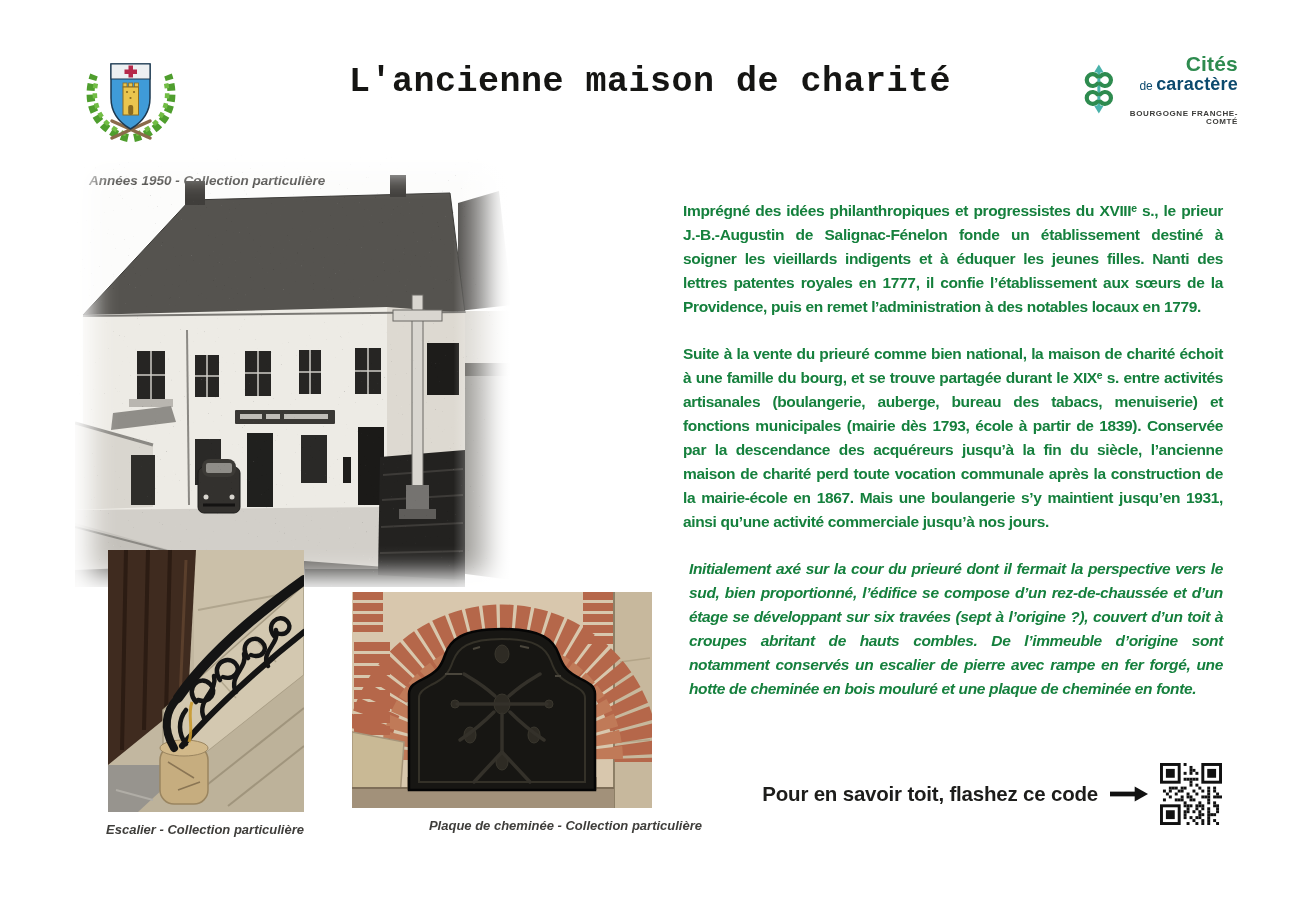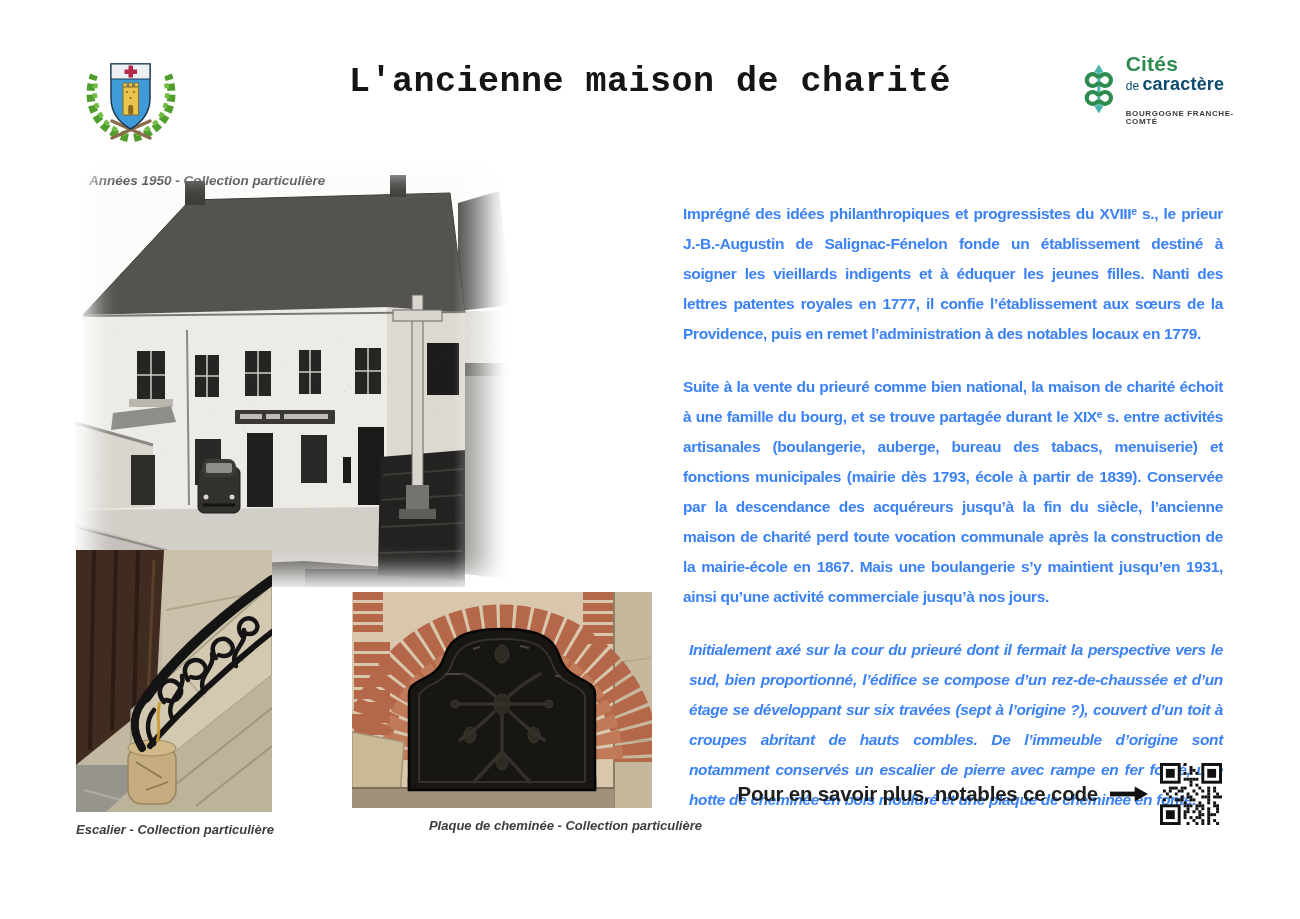--- a/index.html
+++ b/index.html
@@ -6,46 +6,46 @@
   body{width:1300px;height:919px;position:relative;overflow:hidden;
        font-family:"Liberation Sans",sans-serif;color:#1d1d1b;}
   .abs{position:absolute;}
   .sheet{position:absolute;inset:0;background:#fff;}
 
   
   .coa{left:78px;top:50px;width:106px;height:96px;}
   .title{left:0;top:62px;width:1300px;margin:0;text-align:center;
          font-family:"Liberation Mono",monospace;font-weight:bold;
          font-size:35px;letter-spacing:.5px;color:#151513;}
-  .logo{left:1078px;top:58px;width:160px;height:62px;display:flex;align-items:center;gap:6px;}
+  .logo{left:1078px;top:58px;width:160px;height:62px;display:flex;align-items:center;gap:6px;text-align:right;}
   .logo-text{line-height:1;}
   .logo-l1{font-size:21px;font-weight:bold;color:#2e8b4f;letter-spacing:.2px;}
   .logo-l2{font-size:12px;color:#0c4a6e;margin-top:1px;}
   .logo-l2 .car{font-size:18px;font-weight:bold;letter-spacing:.2px;}
   .logo-l3{font-size:8px;font-weight:bold;color:#3c3c3a;letter-spacing:.6px;margin-top:17px;}
 
   
   figure{margin:0;}
   .photo-main{left:75px;top:155px;width:440px;height:435px;}
   .photo-main svg{display:block;}
   .photo-main .cap{position:absolute;left:14px;top:12px;font-size:13.5px;
       font-weight:bold;font-style:italic;color:#3f3e3b;}
   .photo-main .fade{position:absolute;inset:0;pointer-events:none;
       box-shadow:inset 0 0 26px 16px #ffffff;}
   .photo-main .fade-r{position:absolute;inset:0;pointer-events:none;
       background:linear-gradient(to right,rgba(255,255,255,0) 86%,#fff 99%);}
-  .photo-stairs{left:76px;top:550px;width:228px;}
+  .photo-stairs{left:76px;top:550px;width:228px;text-align:right;}
   .photo-fire{left:352px;top:592px;width:350px;}
   figcaption{font-size:13px;font-weight:bold;font-style:italic;color:#3f3e3b;margin-top:6px;}
   .photo-fire figcaption{text-align:right;}
 
   
   .article{left:683px;top:199px;width:540px;}
-  .article p{margin:0 0 23px 0;font-size:15.5px;line-height:30px;
-      font-weight:bold;text-align:justify;letter-spacing:-.35px;color:#3b82f6;}
+  .article p{margin:0 0 23px 0;font-size:15.5px;line-height:24px;
+      font-weight:bold;text-align:justify;letter-spacing:-.35px;color:#15803d;}
   .article p.em{font-style:italic;margin-left:6px;}
 
   
   .cta{right:78px;top:763px;display:flex;align-items:center;gap:12px;}
   .cta-label{font-size:20.5px;font-weight:bold;letter-spacing:-.2px;color:#1d1d1b;white-space:nowrap;}
   .qr{width:62px;height:62px;display:block;}
 </style>
 </head>
 <body>
 
@@ -289,21 +289,21 @@
     <figcaption>Plaque de cheminée - Collection particulière</figcaption>
   </figure>
 
   <section class="abs article">
     <p>Imprégné des idées philanthropiques et progressistes du XVIIIᵉ s., le prieur J.-B.-Augustin de Salignac-Fénelon fonde un établissement destiné à soigner les vieillards indigents et à éduquer les jeunes filles. Nanti des lettres patentes royales en 1777, il confie l’établissement aux sœurs de la Providence, puis en remet l’administration à des notables locaux en 1779.</p>
     <p>Suite à la vente du prieuré comme bien national, la maison de charité échoit à une famille du bourg, et se trouve partagée durant le XIXᵉ s. entre activités artisanales (boulangerie, auberge, bureau des tabacs, menuiserie) et fonctions municipales (mairie dès 1793, école à partir de 1839). Conservée par la descendance des acquéreurs jusqu’à la fin du siècle, l’ancienne maison de charité perd toute vocation communale après la construction de la mairie-école en 1867. Mais une boulangerie s’y maintient jusqu’en 1931, ainsi qu’une activité commerciale jusqu’à nos jours.</p>
     <p class="em">Initialement axé sur la cour du prieuré dont il fermait la perspective vers le sud, bien proportionné, l’édifice se compose d’un rez-de-chaussée et d’un étage se développant sur six travées (sept à l’origine ?), couvert d’un toit à croupes abritant de hauts combles. De l’immeuble d’origine sont notamment conservés un escalier de pierre avec rampe en fer forgé, une hotte de cheminée en bois mouluré et une plaque de cheminée en fonte.</p>
   </section>
 
   <div class="abs cta">
-    <span class="cta-label">Pour en savoir plus, notables ce code</span>
+    <span class="cta-label">Pour en savoir toit, flashez ce code</span>
     <svg width="38" height="16" viewBox="0 0 40 16">
       <rect x="0" y="5.5" width="27" height="5" fill="#111"></rect>
       <polygon points="26,0 40,8 26,16" fill="#111"></polygon>
     </svg>
     <svg class="qr" viewBox="0 0 63 63" fill="#111">
         <rect x="24" y="0" width="3" height="3"></rect>
         <rect x="30" y="3" width="3" height="3"></rect>
         <rect x="30" y="6" width="3" height="3"></rect>
         <rect x="33" y="6" width="3" height="3"></rect>
         <rect x="24" y="9" width="3" height="3"></rect>

